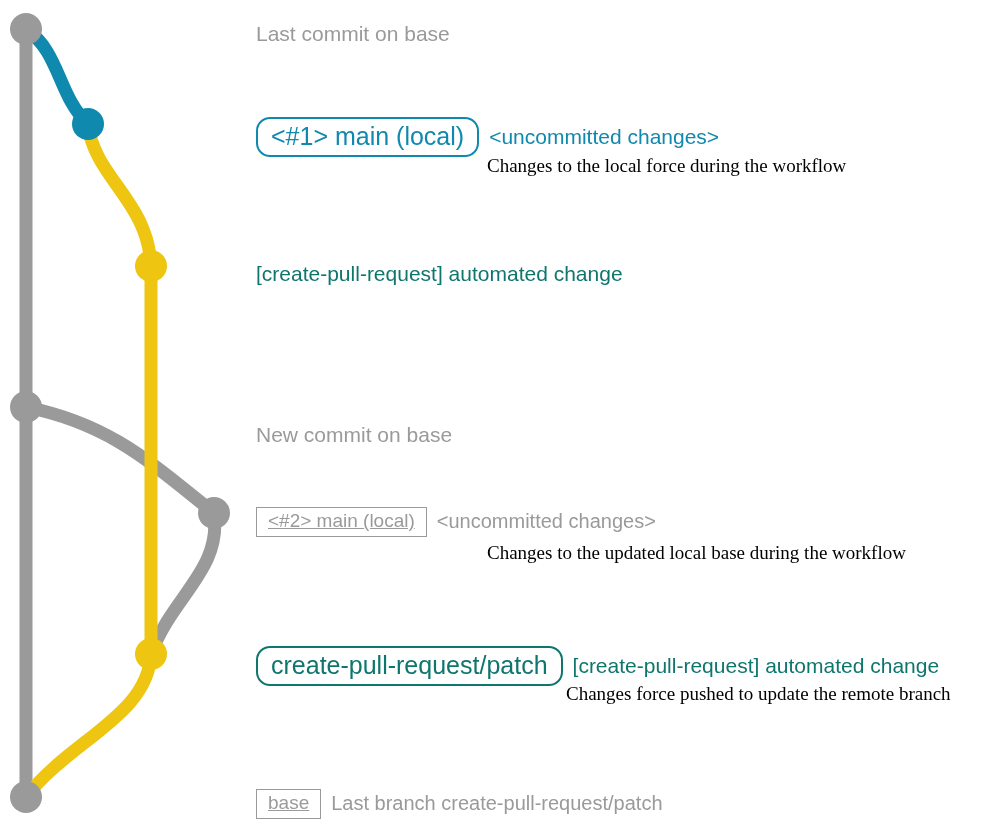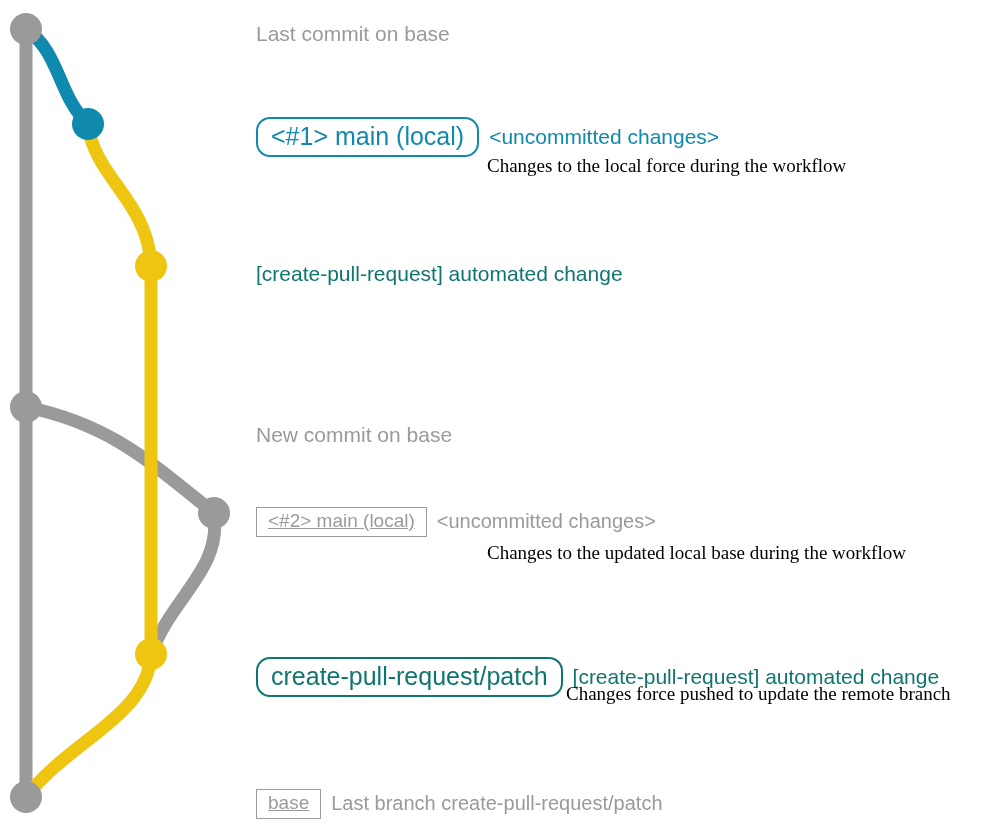--- a/index.html
+++ b/index.html
@@ -140,21 +140,21 @@
   <div class="plain-title c-yellow" style="left:256px; top:254px;">[create-pull-request] automated change</div>
 
   <div class="plain-title c-gray" style="left:256px; top:399px;margin-top:16px;">New commit on base</div>
 
   <div class="row commit-row" style="left:256px; top:499px;">
     <span class="ref-chip small c-gray">&lt;#2&gt; main (local)</span>
     <span class="commit-title small c-gray">&lt;uncommitted changes&gt;</span>
   </div>
   <div class="desc" style="left:487px; top:534px;">Changes to the updated local base during the workflow</div>
 
-  <div class="row commit-row" style="left:256px; top:638px;margin-top:11px;">
+  <div class="row commit-row" style="left:256px; top:638px;">
     <span class="ref-chip c-yellow">create-pull-request/patch</span>
     <span class="commit-title c-yellow">[create-pull-request] automated change</span>
   </div>
   <div class="desc" style="left:566px; top:675px;">Changes force pushed to update the remote branch</div>
 
   <div class="row commit-row" style="left:256px; top:781px;">
     <span class="ref-chip small c-gray">base</span>
     <span class="commit-title small c-gray">Last branch create-pull-request/patch</span>
   </div>
 

